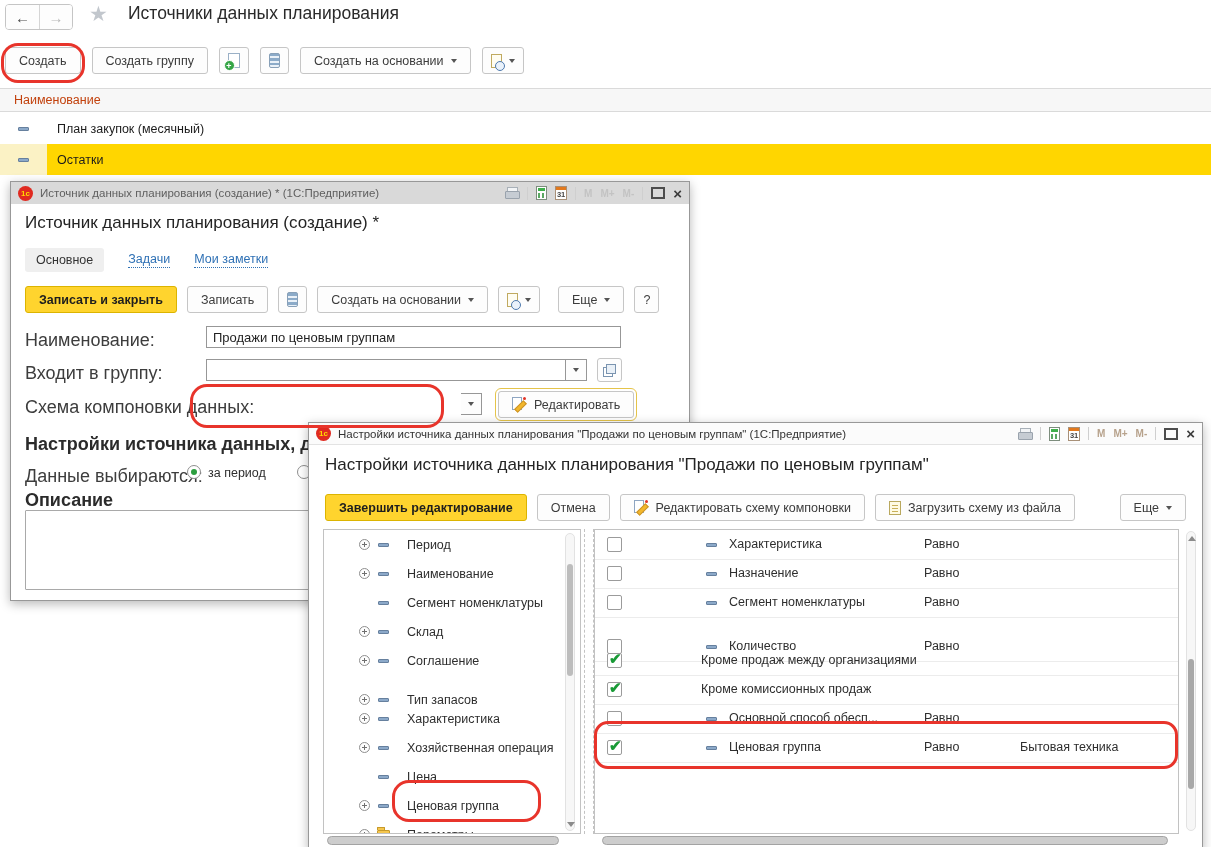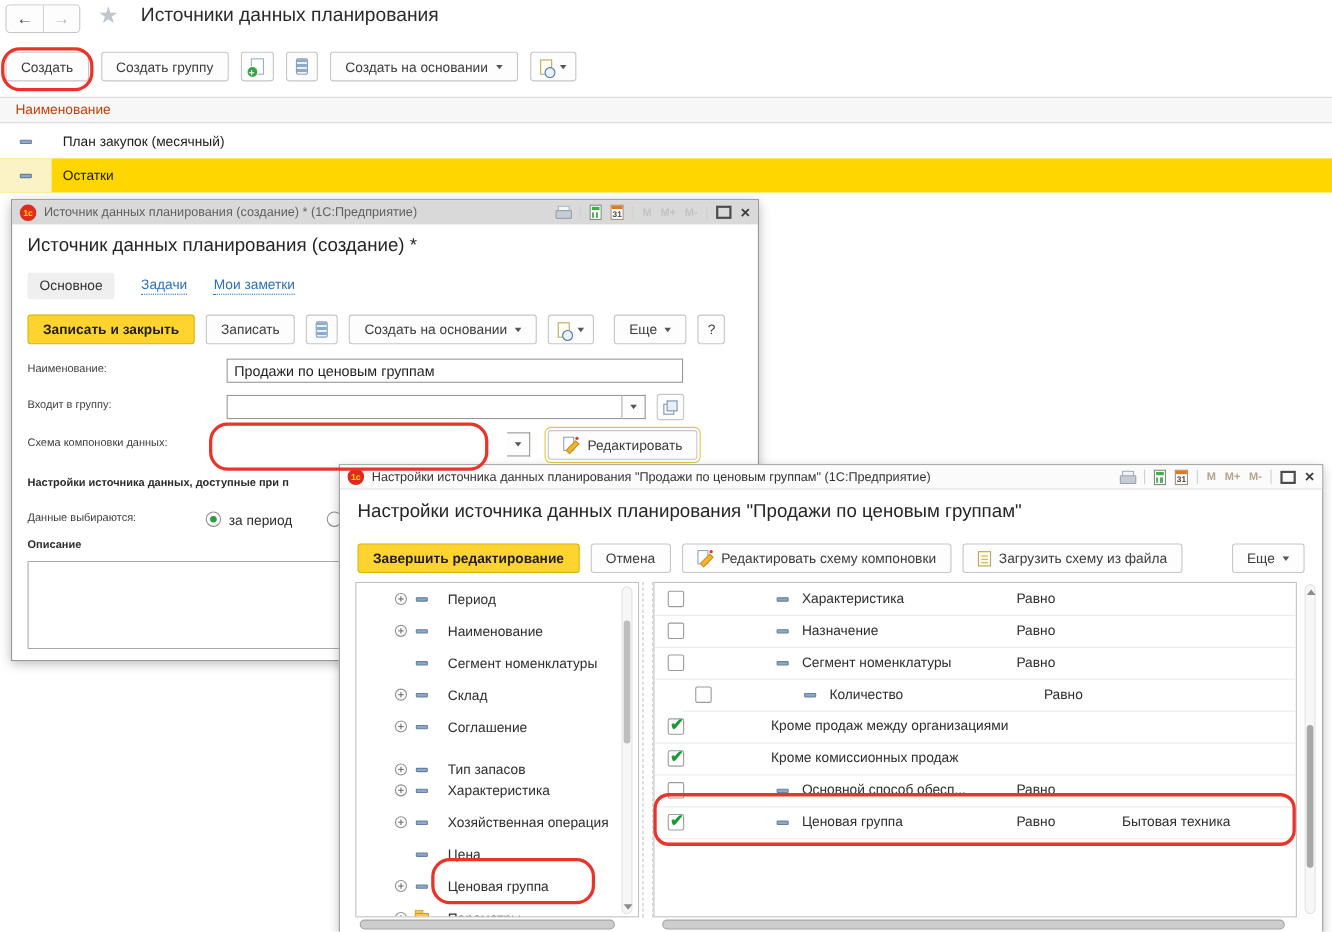--- a/index.html
+++ b/index.html
@@ -89,21 +89,21 @@
   .main-row{height:31px;display:flex;align-items:center;color:#1c1c1c;}
   .main-row .icon-cell{width:47px;height:100%;display:flex;align-items:center;justify-content:center;flex:none;box-sizing:border-box;}
   .main-row .row-label{padding-left:10px;}
   .main-row.selected{background:#ffd600;}
   .main-row.selected .icon-cell{background:#fbf2c5;}
 
   
   .dlg-toolbar{position:absolute;display:flex;align-items:center;gap:10px;}
   .tab-chip{background:#efefef;border-radius:3px;padding:5px 11px;color:#333;}
   .tab-link{color:#2f71b5;border-bottom:1px dotted #2f71b5;padding-bottom:1px;}
-  .field-label{position:absolute;left:14px;color:#3d3d3d;font-size:10px;}
+  .field-label{position:absolute;left:14px;color:#3d3d3d;font-size:18px;}
   .bold{font-weight:bold;color:#2b2b2b;}
 
   
   .panel{position:absolute;background:#fff;border:1px solid #c2c2c2;box-sizing:border-box;overflow:hidden;}
   .splitter{position:absolute;width:8px;border-left:1px dashed #c3c3c3;border-right:1px dashed #c3c3c3;}
   .tree-item{position:absolute;left:0;width:100%;height:29px;display:flex;align-items:center;}
   .tree-item .expander{position:absolute;left:35px;}
   .tree-item .dash-icon{position:absolute;left:54px;}
   .tree-item .folder-icon{position:absolute;left:53px;margin-top:0;}
   .tree-item .tree-label{position:absolute;left:83px;color:#2e2e2e;white-space:nowrap;}
@@ -396,21 +396,21 @@
     <span class="f-cond">Равно</span>
     <span class="f-value"></span>
   </div>
           <div class="filter-row" style="top: 58px;">
     <span class="cb"></span>
     <i class="dash-icon"></i>
     <span class="f-label">Сегмент номенклатуры</span>
     <span class="f-cond">Равно</span>
     <span class="f-value"></span>
   </div>
-          <div class="filter-row" style="top: 87px; margin-left: 25px;">
+          <div class="filter-row" style="top: 102px;">
     <span class="cb"></span>
     <i class="dash-icon"></i>
     <span class="f-label">Количество</span>
     <span class="f-cond">Равно</span>
     <span class="f-value"></span>
   </div>
           <div class="filter-row" style="top: 116px;">
     <span class="cb checked"></span>
 
     <span class="f-label noindent">Кроме продаж между организациями</span>

